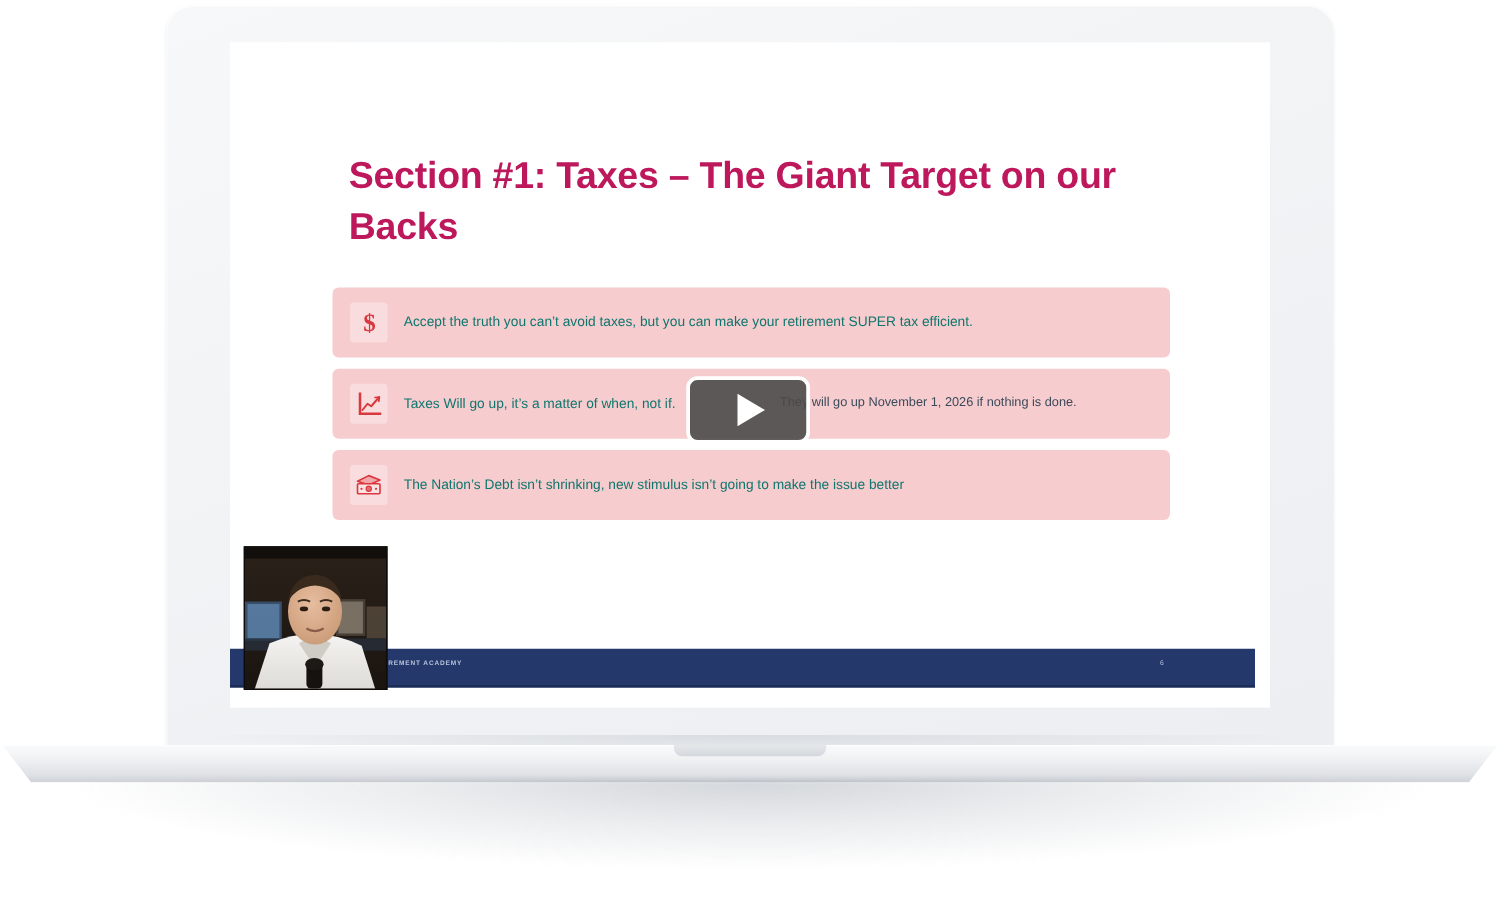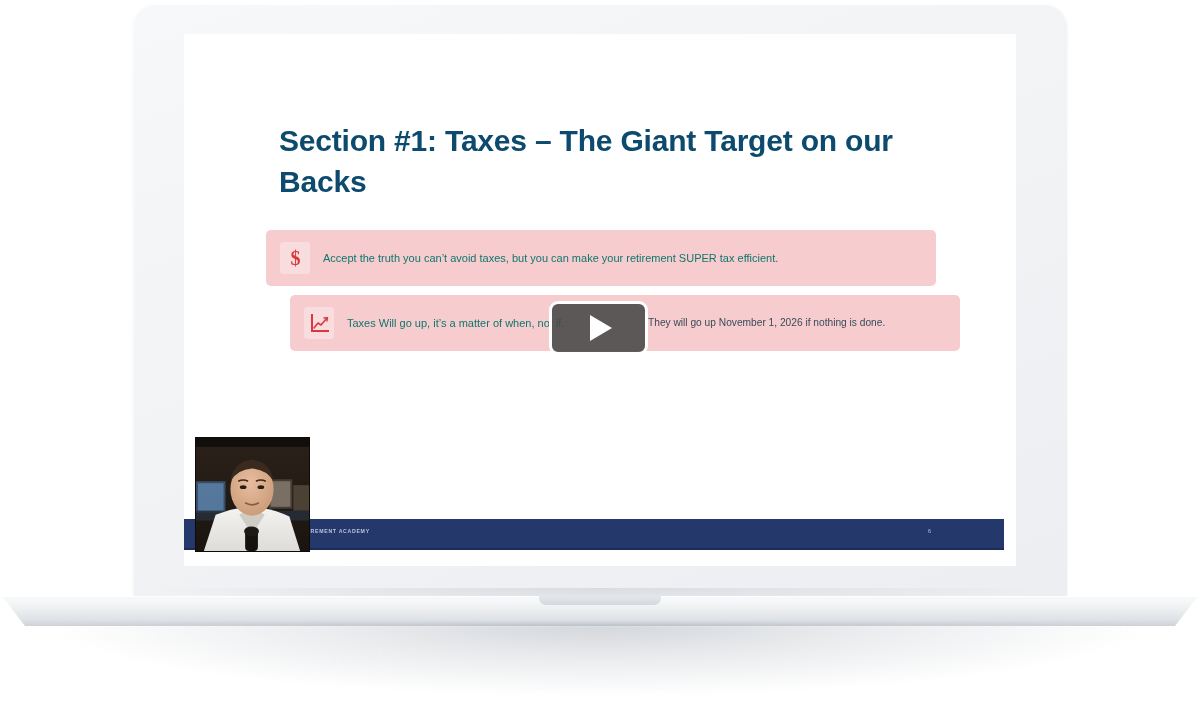--- a/index.html
+++ b/index.html
@@ -62,37 +62,37 @@
   }
 
   #slide-title {
     position: absolute;
     left: 95px;
     top: 86px;
     width: 650px;
     font-size: 30px;
     line-height: 1.38;
     font-weight: bold;
-    color: #0c4a6e;
+    color: #be185d;
     letter-spacing: -0.2px;
   }
 
   .bullet-row {
     position: absolute;
     left: 82px;
     width: 670px;
     background: #f6ccce;
     border-radius: 5px;
     display: flex;
     align-items: center;
     padding: 0;
     box-sizing: border-box;
   }
   #row-0 { top: 196px; height: 56px; }
-  #row-1 { top: 261px; height: 56px; margin-left: 24px; }
+  #row-1 { top: 261px; height: 56px; }
   #row-2 { top: 326px; height: 56px; }
 
   .bullet-icon {
     flex: 0 0 auto;
     width: 30px;
     height: 32px;
     margin-left: 14px;
     margin-right: 13px;
     background: #f9dcdd;
     border-radius: 3px;
@@ -259,20 +259,32 @@
           <svg width="21" height="21" viewBox="0 0 21 21">
             <path d="M3 2 L3 18 L19 18" stroke="#d9383f" stroke-width="2" fill="none" stroke-linecap="square"></path>
             <path d="M5 15 L9 10 L12 12 L18 5" stroke="#d9383f" stroke-width="1.6" fill="none" stroke-linejoin="round" stroke-linecap="round"></path>
             <path d="M15 5 L18.5 4.6 L18 8" stroke="#d9383f" stroke-width="1.4" fill="none" stroke-linejoin="round" stroke-linecap="round"></path>
           </svg>
         </div>
         <div class="bullet-text">Taxes Will go up, it’s a matter of when, not if.</div>
         <div class="bullet-sub">They will go up November 1, 2026 if nothing is done.</div>
       </div>
 
+      <div class="bullet-row" id="row-2">
+        <div class="bullet-icon">
+          <svg width="22" height="19" viewBox="0 0 22 19">
+            <path d="M2 6 L11 1.5 L20 5 L11 9 Z" fill="#f2a7ab" stroke="#d9383f" stroke-width="1.3" stroke-linejoin="round"></path>
+            <rect x="2" y="8" width="18" height="8" rx="0.8" fill="#fbe3e4" stroke="#d9383f" stroke-width="1.3"></rect>
+            <circle cx="11" cy="12" r="2.1" fill="#e46a70" stroke="#d9383f" stroke-width="0.9"></circle>
+            <circle cx="5.2" cy="12" r="0.9" fill="#d9383f"></circle>
+            <circle cx="16.8" cy="12" r="0.9" fill="#d9383f"></circle>
+          </svg>
+        </div>
+        <div class="bullet-text">The Nation’s Debt isn’t shrinking, new stimulus isn’t going to make the issue better</div>
+      </div>
 
       <div id="slide-footer">
         <div id="footer-brand">RETIREMENT ACADEMY</div>
         <div id="footer-page">6</div>
       </div>
 
       <div id="webcam-pip">
         <svg id="webcam-canvas" viewBox="0 0 115 115" preserveAspectRatio="none">
           <defs>
             <linearGradient id="wallg" x1="0" y1="0" x2="0" y2="1">

